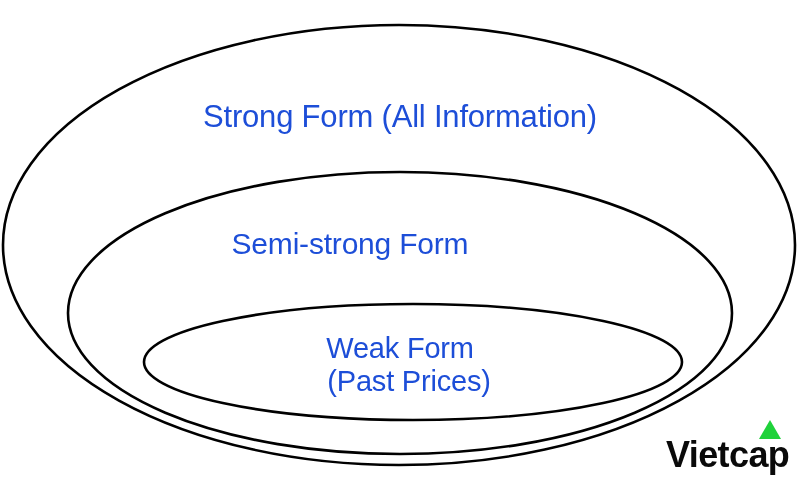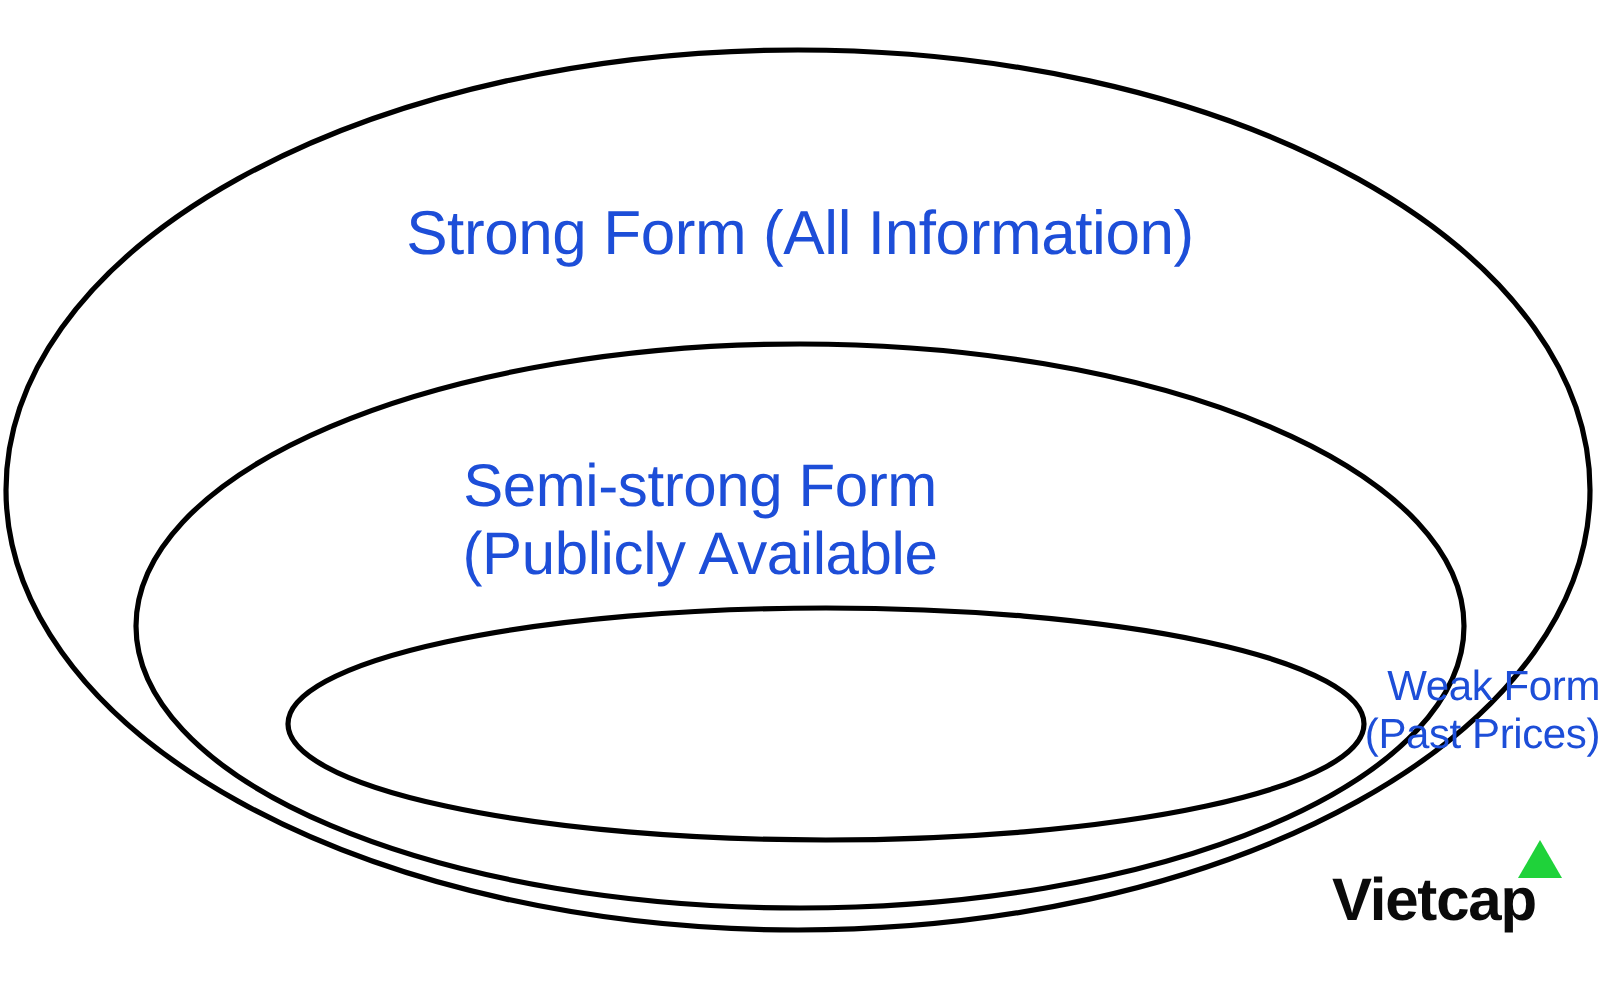--- a/index.html
+++ b/index.html
@@ -43,40 +43,39 @@
     font-size: 30px;
   }
   #label-semistrong .line2 {
     display: block;
     margin-top: 2px;
   }
   #label-weak {
     left: 0;
     top: 333px;
     width: 800px;
-    font-size: 21px;
-    text-align: right;
+    font-size: 29px;
   }
   #label-weak .line2 {
     display: block;
     margin-top: 2px;
     padding-left: 18px;
   }
   #logo {
     position: absolute;
     left: 666px;
     top: 420px;
     width: 124px;
     height: 50px;
   }
   #logo-text {
     position: absolute;
     left: 0;
     top: 14px;
-    font-size: 30px;
+    font-size: 36px;
     font-weight: 600;
     color: #0a0a0a;
     letter-spacing: -0.6px;
   }
   #logo-triangle {
     position: absolute;
     left: 93px;
     top: 0px;
     width: 0;
     height: 0;
@@ -95,21 +94,20 @@
     <ellipse cx="400" cy="313" rx="332" ry="141" fill="none" stroke="#000000" stroke-width="2.6"></ellipse>
     <ellipse cx="413" cy="362" rx="269" ry="58" fill="none" stroke="#000000" stroke-width="2.6"></ellipse>
   </svg>
 
   <div class="label" id="label-strong">
     <span>Strong Form (All Information)</span>
   </div>
 
   <div class="label" id="label-semistrong">
     <span>Semi-strong Form</span>
-    <span class="line2">(Publicly Available</span>
   </div>
 
   <div class="label" id="label-weak">
     <span>Weak Form</span>
     <span class="line2">(Past Prices)</span>
   </div>
 
   <div id="logo">
     <span id="logo-text">Vietcap</span>
     <span id="logo-triangle"></span>

